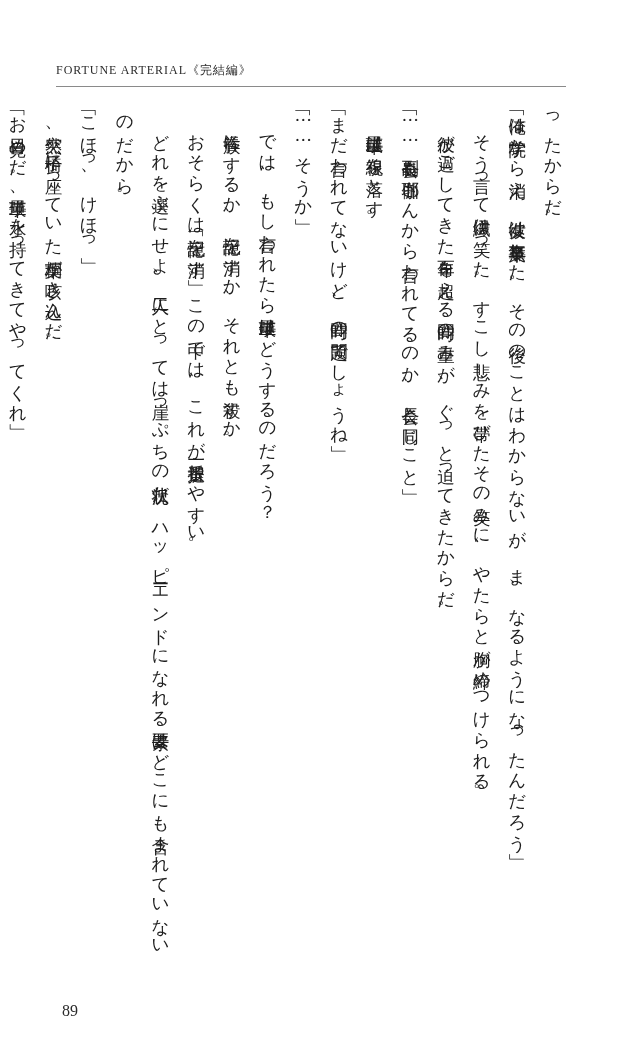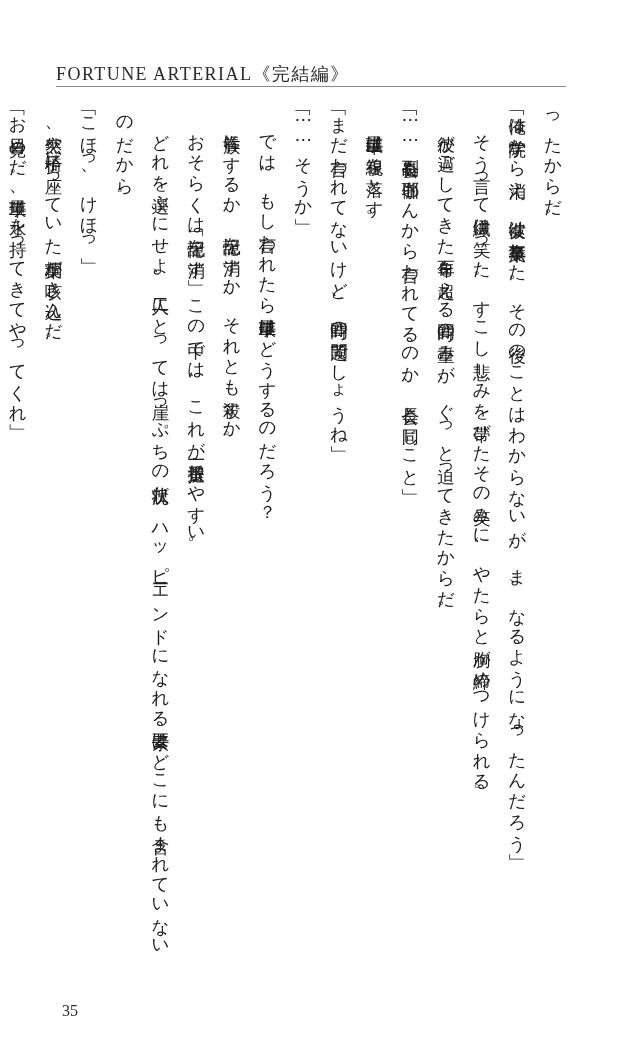--- a/index.html
+++ b/index.html
@@ -24,21 +24,21 @@
   
   .header {
     position: absolute;
     top: 62px;
     left: 56px;
     right: 56px;
     height: 30px;
   }
   .header-title {
     font-family: "Liberation Serif", serif;
-    font-size: 18px;
+    font-size: 12px;
     letter-spacing: 0.08em;
     color: #2b2b2b;
     white-space: nowrap;
   }
   .header-rule {
     position: absolute;
     left: 0;
     right: 0;
     top: 24px;
     border-top: 1px solid #8a8a8a;
@@ -99,15 +99,15 @@
     <p>「……そうか」</p>
     <p class="indent">では、もし言われたら瑛里華はどうするのだろう？</p>
     <p class="indent">眷族にするか、記憶を消すか、それとも殺すか。</p>
     <p class="indent">おそらくは「記憶を消す」。この中では、これが一番選択しやすい。</p>
     <p class="indent">どれを選ぶにせよ、二人にとっては崖っぷちの状況だ。ハッピーエンドになれる要素はどこにも含まれていないのだから。</p>
     <p>「こほっ、けほっ」</p>
     <p class="indent">突然、椅子に座っていた桐葉が咳き込んだ。</p>
     <p>「お目覚めだ。瑛里華、水を持ってきてやってくれ」</p>
   </div>
 
-  <div class="page-number">35</div>
+  <div class="page-number">89</div>
 
 </div>
 
 </body></html>

